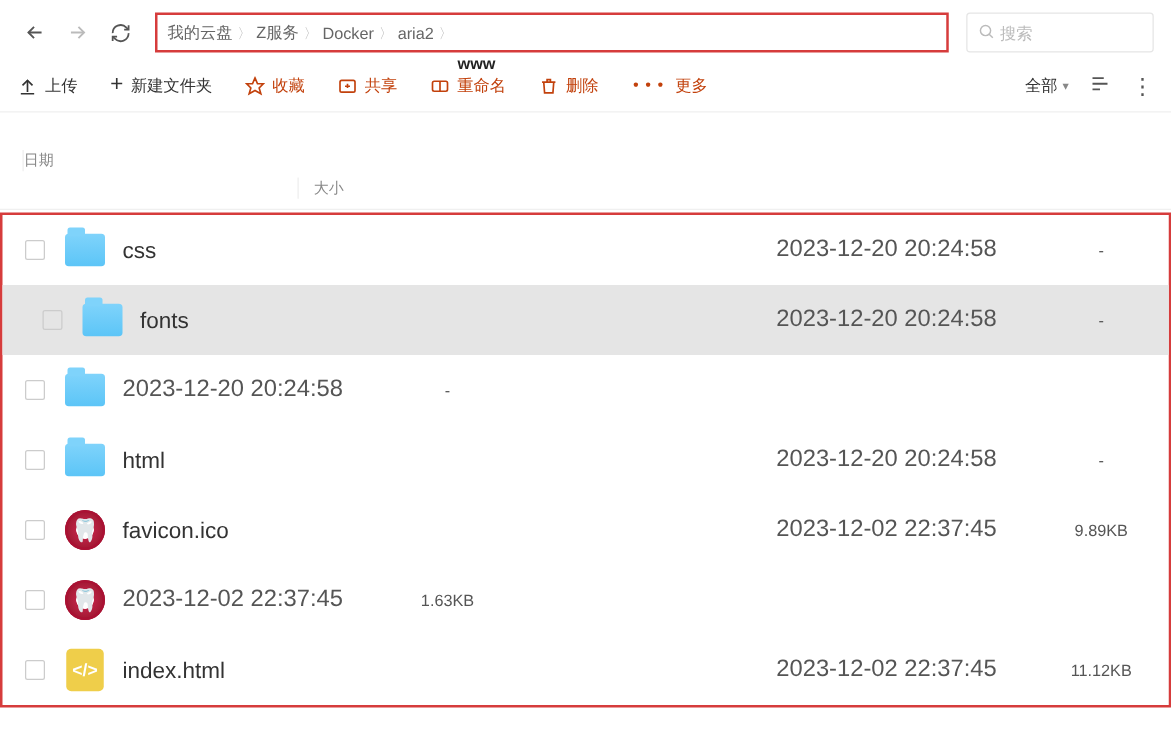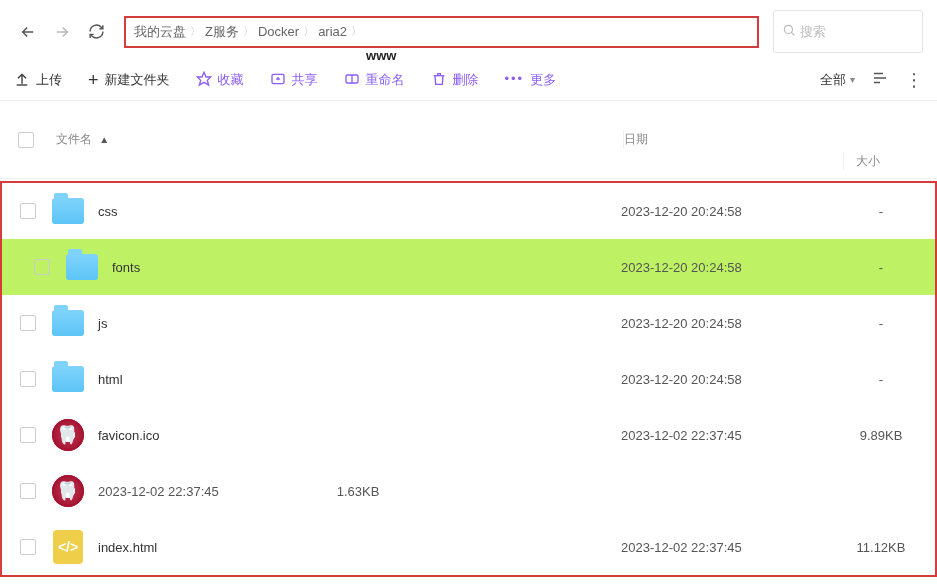--- a/index.html
+++ b/index.html
@@ -43,21 +43,21 @@
   font-size: 13px;
 }
 .crumb.current { font-weight: 600; color: #222; margin-top: 48px; }
 .chev {
   margin: 0 4px;
   color: #bbb;
   font-size: 11px;
 }
 .search-box {
   width: 150px;
-  height: 43px;
+  height: 32px;
   border: 1px solid #e5e5e5;
   border-radius: 3px;
   display: flex;
   align-items: center;
   padding: 0 8px;
   color: #999;
 }
 .search-box input {
   border: none;
   outline: none;
@@ -69,26 +69,28 @@
 .search-ico { margin-right: 4px; color: #bbb; }
 
 .toolbar {
   display: flex;
   align-items: center;
   padding: 6px 14px 10px 14px;
   border-bottom: 1px solid #f0f0f0;
 }
 .tb-item {
   display: flex;
+  align-items: center;
   margin-right: 26px;
   cursor: pointer;
   color: #333;
   font-size: 13px;
-}
-.tb-item.light { color: #8b5cf6; }
+  font-family: Liberation Mono, monospace;
+}
+.tb-item.light { color: #c2410c; }
 .tb-item svg, .tb-item .glyph { margin-right: 6px; }
 .tb-right {
   margin-left: auto;
   display: flex;
   align-items: center;
   gap: 16px;
 }
 .tb-right .sel {
   display: flex; align-items: center; color:#333; cursor:pointer;
 }
@@ -112,21 +114,21 @@
   position: relative;
   border: 2px solid #d63c3c;
   margin: 2px 0 0 0;
 }
 .row {
   display: flex;
   align-items: center;
   padding: 10px 14px 10px 18px;
   cursor: pointer;
 }
-.row.sel-row { background:#bef264;padding-left:32px; }
+.row.sel-row { background:#e5e5e5;padding-left:32px; }
 .chk {
   width: 16px; height:16px; border:1px solid #ccc; border-radius:2px;
   margin-right: 14px;
 }
 .icon-cell {
   width: 36px; height:36px; display:flex; align-items:center; justify-content:center; margin-right:12px;
 }
 .folder-ico {
   width: 32px; height: 26px;
   background: linear-gradient(#7fd3fb,#5cc5f7);
@@ -143,22 +145,22 @@
   display:flex; align-items:center; justify-content:center;
   color:#b24; font-size:18px;
   box-shadow: inset 0 0 0 2px #a13;
 }
 .code-ico {
   width:30px; height:34px; border-radius:4px;
   background:#efce4a;
   display:flex; align-items:center; justify-content:center;
   color:#fff; font-size:14px; font-weight:600;
 }
-.name-cell { flex:1; font-size:13px; color:#333;}
-.date-cell { width:220px; font-size:13px; color:#555;}
+.name-cell { flex:1; font-size:18px; color:#333;}
+.date-cell { width:220px; font-size:19px; color:#555;}
 .size-cell { width:80px; font-size:13px; color:#555; text-align:center;}
 </style>
 </head>
 <body>
 
 <div class="top-bar">
   <div class="nav-btn">
     <svg width="18" height="18" viewBox="0 0 24 24" fill="none" stroke="currentColor" stroke-width="2">
         <path d="M19 12H5"></path>
         <path d="M11 18l-6-6 6-6"></path>
@@ -257,27 +259,20 @@
     <span class="ico-btn">
       <svg width="18" height="18" viewBox="0 0 24 24" fill="none" stroke="currentColor" stroke-width="2">
           <path d="M4 6h12M4 12h16M4 18h8"></path>
         </svg>
     </span>
     <span class="ico-btn" style="font-size:18px; line-height:1;">⋮</span>
   </div>
 </div>
 
 <div class="header-row">
-  <div class="col-name">
-    <div class="chk"></div>
-    <span>
-      <span>文件名</span>
-      <span class="sort-arrow">▲</span>
-    </span>
-  </div>
   <div class="col-date" style="border-left:1px solid #eee; ">日期</div>
   <div class="col-size" style="border-left:1px solid #eee; padding-left:12px;">大小</div>
 </div>
 
 <div class="file-area" id="file-list">
     <div class="row">
       <div class="chk"></div>
       <div class="icon-cell">
         <div class="folder-ico"></div>
       </div>
@@ -292,21 +287,20 @@
       </div>
       <div class="name-cell">fonts</div>
       <div class="date-cell">2023-12-20 20:24:58</div>
       <div class="size-cell">-</div>
     </div>
     <div class="row">
       <div class="chk"></div>
       <div class="icon-cell">
         <div class="folder-ico"></div>
       </div>
-      <div class="name-cell">js</div>
       <div class="date-cell">2023-12-20 20:24:58</div>
       <div class="size-cell">-</div>
     </div>
     <div class="row">
       <div class="chk"></div>
       <div class="icon-cell">
         <div class="folder-ico"></div>
       </div>
       <div class="name-cell">html</div>
       <div class="date-cell">2023-12-20 20:24:58</div>

